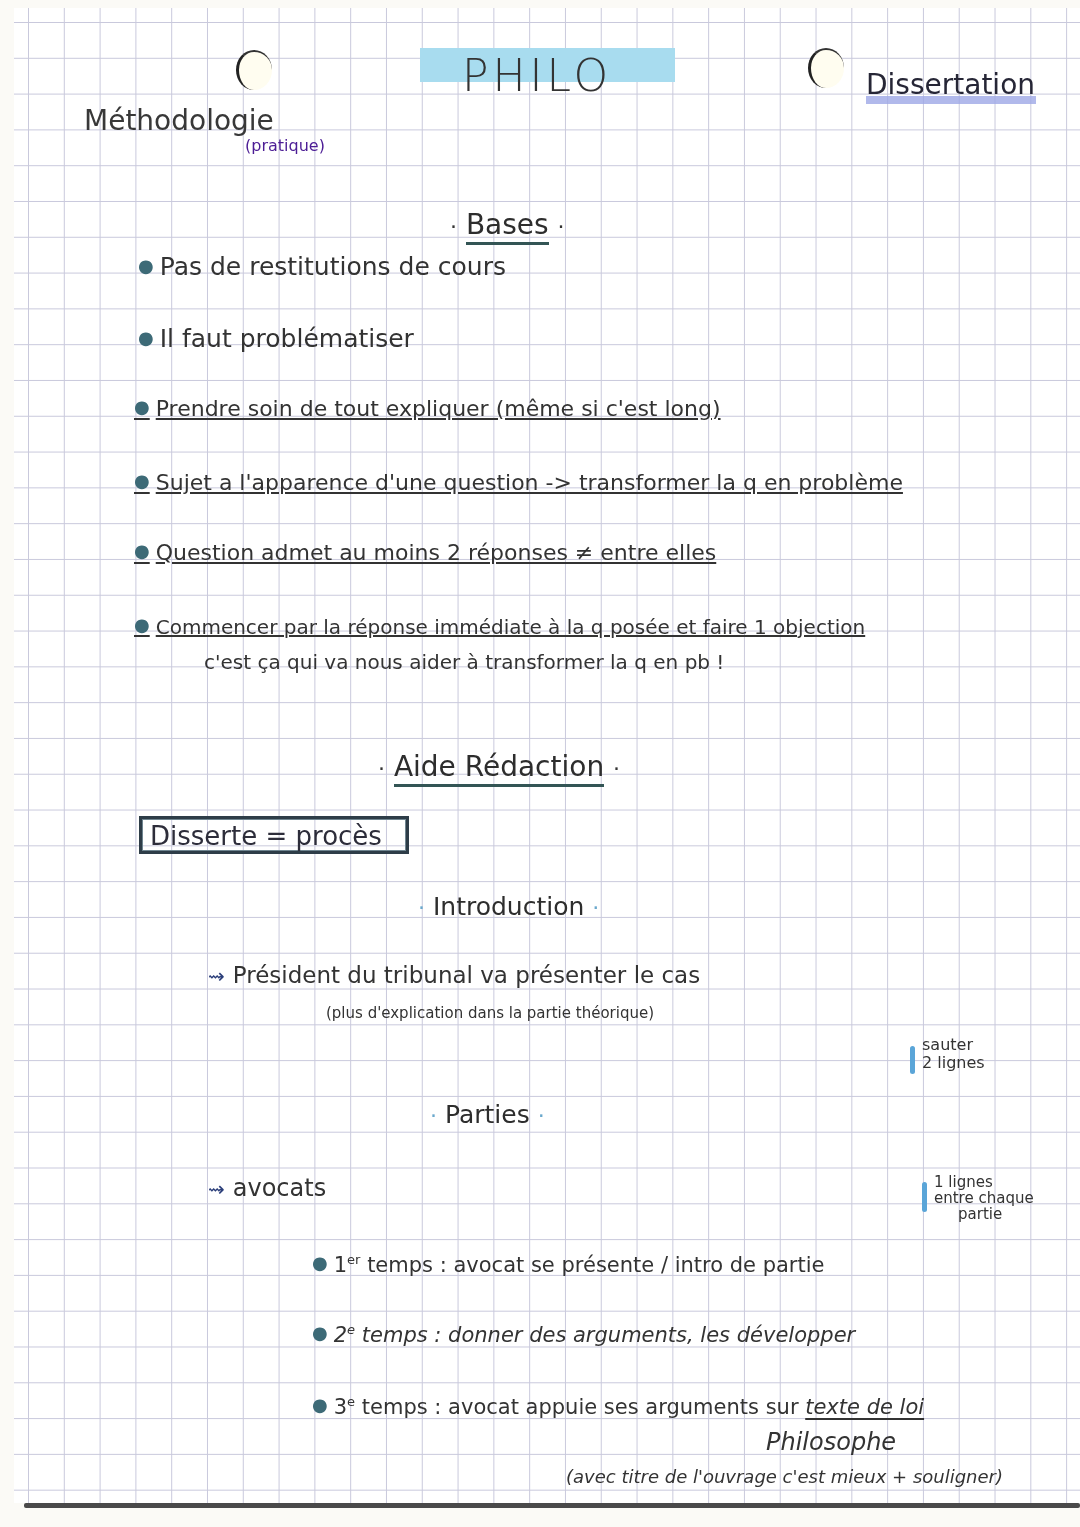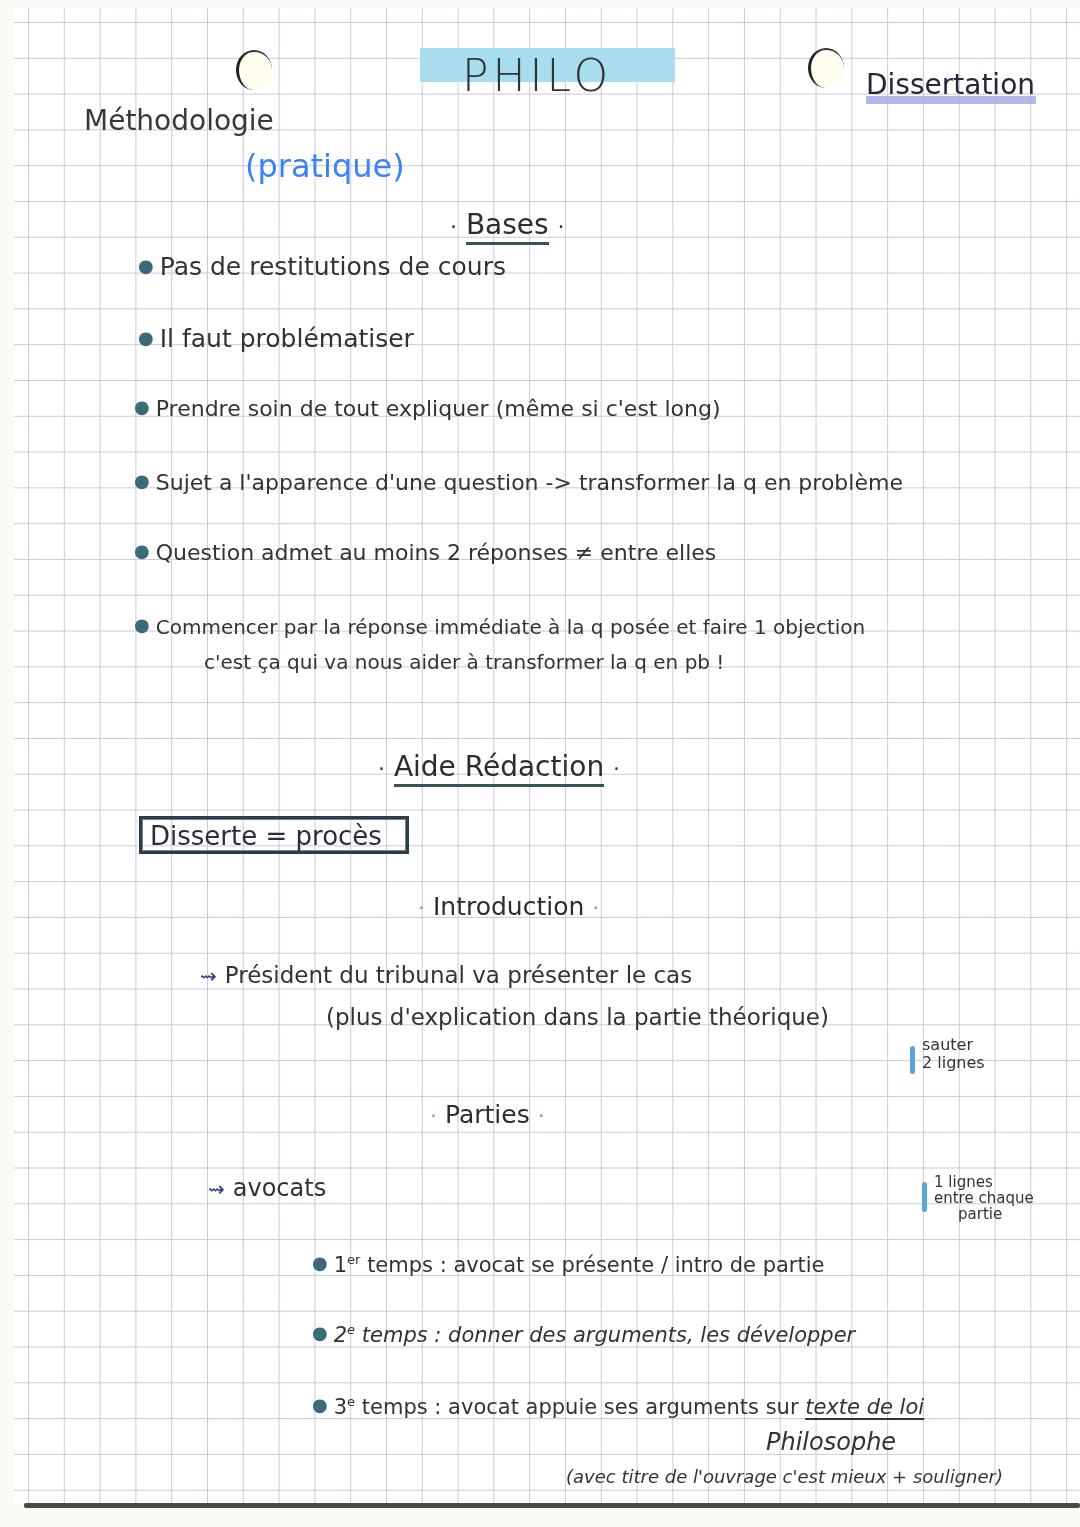--- a/index.html
+++ b/index.html
@@ -30,28 +30,28 @@
   .abs { position: absolute; white-space: nowrap; }
   .hand { font-family: "DejaVu Sans", sans-serif; color: #2d2d2d; }
   .title-highlight {
     position: absolute; left: 420px; top: 48px; width: 255px; height: 34px;
     background: #a8dcef;
   }
   .title { left: 462px; top: 50px; font-size: 44px; letter-spacing: 4px; font-weight: 300; color: #333; }
   .dissertation { left: 866px; top: 68px; font-size: 28px; color: #262636; }
   .dissertation-hl { position: absolute; left: 866px; top: 96px; width: 170px; height: 8px; background: #9ea8e6; opacity: .8; }
   .methodo { left: 84px; top: 104px; font-size: 28px; color: #383838; }
-  .pratique { left: 245px; top: 147px; font-size: 32px; color: #3b82f6; }
+  .pratique { left: 245px; top: 136px; font-size: 16px; color: #4c1d95; }
   .section-title { font-size: 28px; color: #2d2d2d; }
   .section-title .u { border-bottom: 3px solid #355; padding-bottom: 1px; text-align: right; }
   .dot { color: #333; font-size: 22px; }
   .dot.blue { color: #6aa8cc; }
   .bullet { font-size: 25px; color: #333; }
   .bullet .b { color: #3d6a77; font-size: 18px; vertical-align: 3px; margin-right: 6px; }
-  .small-hand { font-size: 22px; }
+  .small-hand { font-size: 22px; text-decoration: underline; }
   .note { font-size: 16px; color: #333; line-height: 18px; }
   .note-bar { position: absolute; width: 5px; background: #5aa5d8; border-radius: 3px; }
   .boxed {
     position: absolute; left: 139px; top: 816px; width: 270px; height: 38px;
     border: 3px solid #2e3d48; box-shadow: 0 0 0 1px #6f8590 inset;
     box-sizing: border-box;
   }
   .boxed span { position: absolute; left: 8px; top: 2px; font-size: 26px; color: #2d2d3a; white-space: nowrap; text-align: center; }
   .arrow { color: #2c3f7a; font-size: 20px; margin-right: 8px; }
   .underline-text { text-decoration: underline; text-underline-offset: 4px; }
@@ -107,24 +107,24 @@
 <div class="boxed">
   <span>Disserte = procès</span>
 </div>
 
 <div class="abs section-title" style="left:418px; top:892px; font-size:25px;">
   <span class="dot blue">·</span>
   <span>Introduction</span>
   <span class="dot blue">·</span>
 </div>
 
-<div class="abs bullet" style="left:200px; top:962px; font-size:23px;">
+<div class="abs bullet" style="left:208px; top:962px; font-size:23px;">
   <span class="arrow">⇝</span><span>Président du tribunal va présenter le cas</span>
 </div>
-<div class="abs bullet" style="left:326px; top:1004px; font-size:23px;">(plus d'explication dans la partie théorique)</div>
+<div class="abs bullet" style="left:326px; top:1004px; font-size:15px;">(plus d'explication dans la partie théorique)</div>
 
 <div class="note-bar" style="left:910px; top:1046px; height:28px;"></div>
 <div class="abs note" style="left:922px; top:1036px;">
   <div>sauter</div>
   <div>2 lignes</div>
 </div>
 
 <div class="abs section-title" style="left:430px; top:1100px; font-size:25px;">
   <span class="dot blue">·</span>
   <span>Parties</span>

